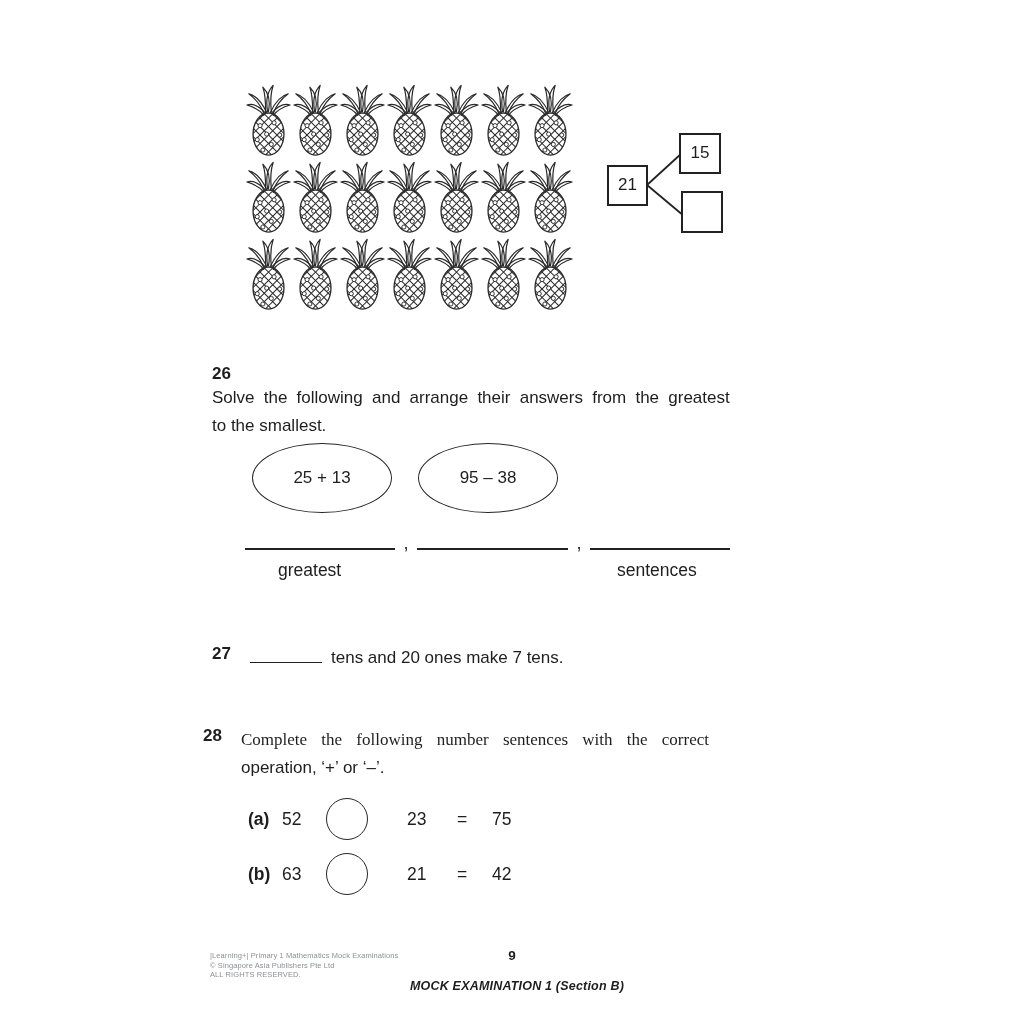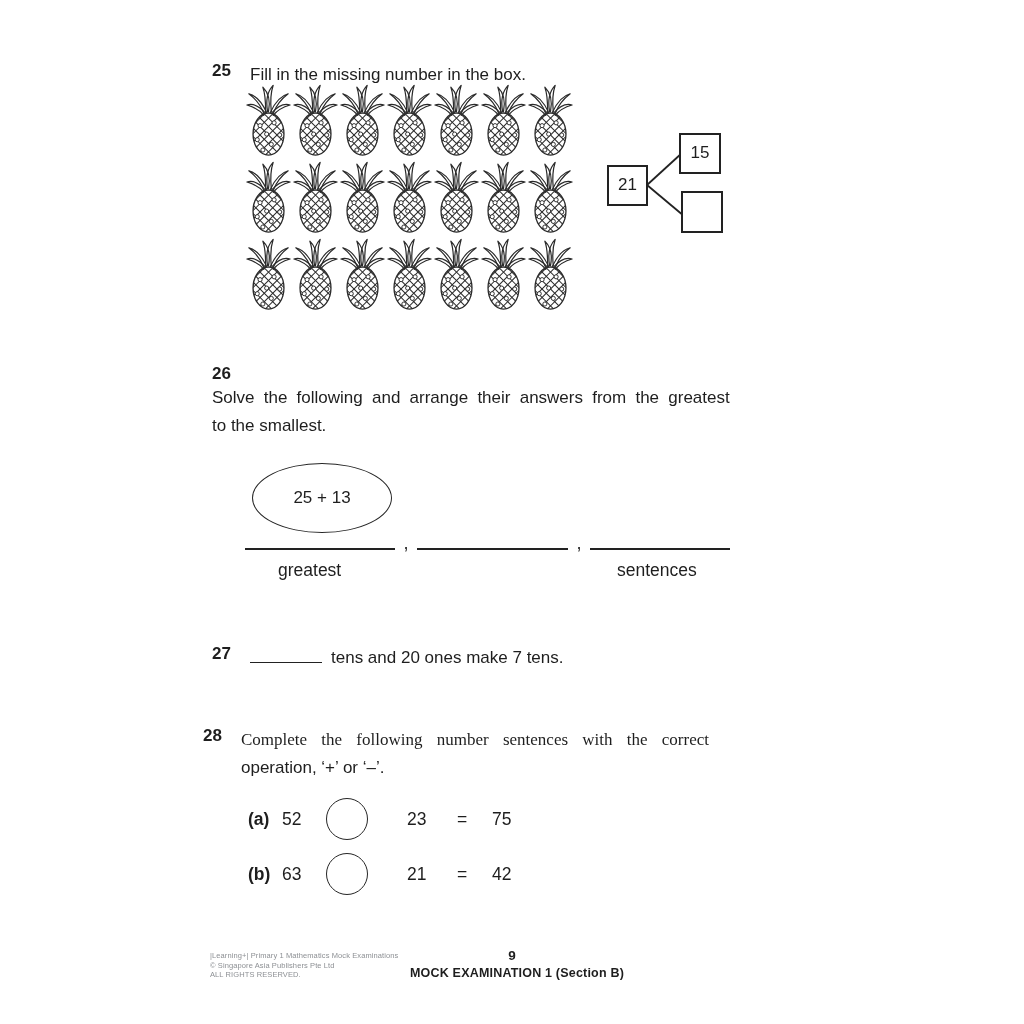--- a/index.html
+++ b/index.html
@@ -22,21 +22,21 @@
   .q25-head { top: 61px; left: 212px; }
   .pineapple-grid {
     position: absolute; left: 246px; top: 83px;
     display: grid; grid-template-columns: repeat(7, 47px); grid-auto-rows: 77px;
   }
   .pineapple { width: 45px; height: 74px; }
   .number-bond { position: absolute; left: 598px; top: 126px; }
 
   
   .q26-head { top: 364px; left: 212px; flex-direction: column; }
-  .ovals { position: absolute; left: 252px; top: 463px; display: flex; gap: 26px; }
+  .ovals { position: absolute; left: 252px; top: 443px; display: flex; gap: 26px; }
   .oval {
     width: 140px; height: 70px; flex: none;
     border: 1.7px solid #262626; border-radius: 50%;
     display: flex; align-items: center; justify-content: center;
     font-size: 17px;
   }
   .answers { position: absolute; left: 245px; top: 536px; display: flex; align-items: flex-end; }
   .ans-line { width: 150px; height: 13px; border-bottom: 2px solid #222; }
   .comma { font-size: 18px; line-height: 14px; width: 22px; text-align: center; }
   .lbl { position: absolute; font-size: 17.5px; }
@@ -67,21 +67,21 @@
 
   
   .footer-imprint {
     position: absolute; left: 210px; top: 951px;
     font-size: 7.5px; line-height: 9.5px; color: #8d9094; letter-spacing: 0.1px;
   }
   .footer-center {
     position: absolute; left: 0; right: 0; top: 948px; text-align: center;
   }
   .page-num { font-size: 13.5px; font-weight: 700; }
-  .section-title { font-size: 12.5px; font-weight: 700; margin-top: 3px; letter-spacing: 0.2px; padding-left: 10px; }
+  .section-title { font-size: 12.5px; font-weight: 700; font-style: italic; margin-top: 16px; letter-spacing: 0.2px; padding-left: 10px; }
 
   svg text { font-family: "Liberation Sans", "DejaVu Sans", sans-serif; }
 </style>
 </head>
 <body>
 
 <svg width="0" height="0" style="position:absolute" aria-hidden="true">
   <defs>
     <clipPath id="pine-body-clip">
         <ellipse cx="24" cy="54" rx="16.5" ry="22.5"></ellipse>
@@ -118,26 +118,20 @@
         <circle cx="27" cy="65" r="2.2"></circle>
         <circle cx="18" cy="71" r="2.2"></circle>
       </g>
       <ellipse cx="24" cy="54" rx="16.5" ry="22.5" fill="none" stroke="#2b2b2b" stroke-width="1.4"></ellipse>
     </symbol>
   </defs>
 </svg>
 
 <div class="page">
 
-  <div class="qblock q25-head">
-    <span class="qnum">25</span>
-    <div class="qtext">
-      <div>Fill in the missing number in the box.</div>
-    </div>
-  </div>
 
   <div class="pineapple-grid">
       <svg class="pineapple" viewBox="0 0 48 78">
         <use href="#pineapple-sym"></use>
       </svg>
       <svg class="pineapple" viewBox="0 0 48 78">
         <use href="#pineapple-sym"></use>
       </svg>
       <svg class="pineapple" viewBox="0 0 48 78">
         <use href="#pineapple-sym"></use>
@@ -213,20 +207,23 @@
     <div class="qtext">
       <div class="jline-q26">Solve the following and arrange their answers from the greatest</div>
       <div>to the smallest.</div>
     </div>
   </div>
 
   <div class="ovals">
     <div class="oval">
       <span>25 + 13</span>
     </div>
+    <div class="oval">
+      <span>95 – 38</span>
+    </div>
   </div>
 
   <div class="answers">
     <div class="ans-line"></div>
     <span class="comma">,</span>
     <div class="ans-line" style="width:151px"></div>
     <span class="comma">,</span>
     <div class="ans-line" style="width:140px"></div>
   </div>
   <span class="lbl lbl-greatest">greatest</span>

